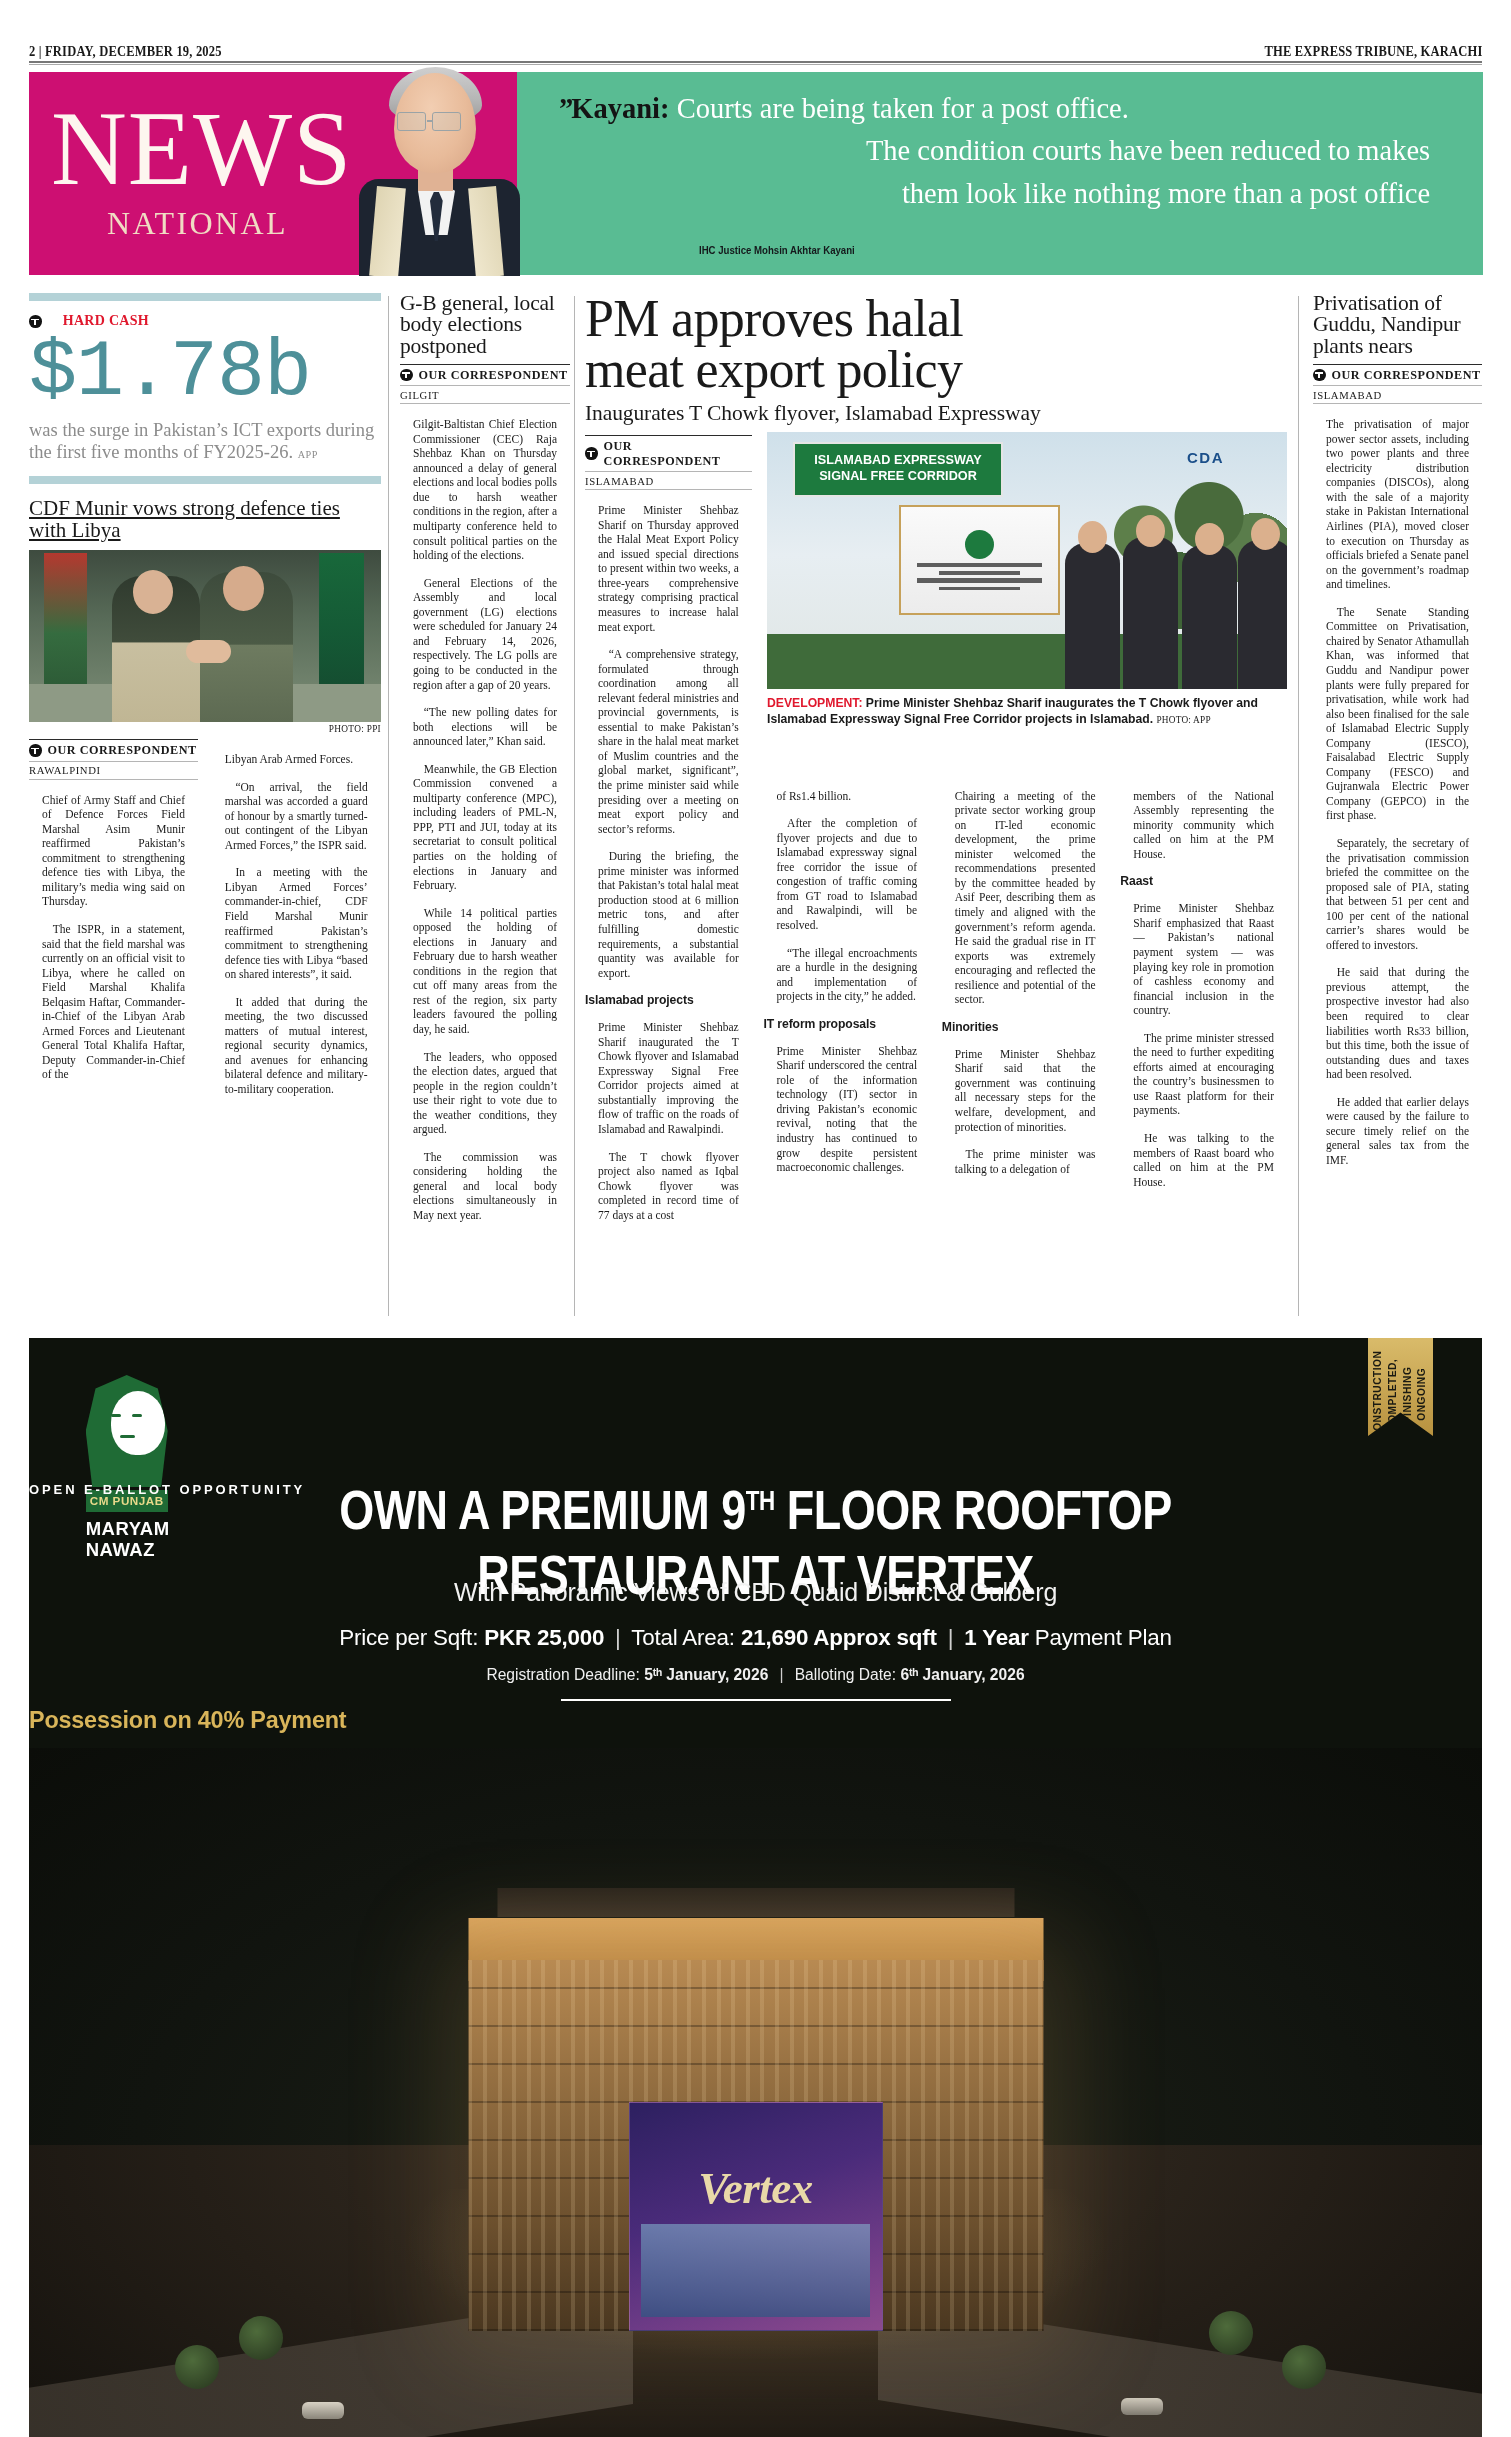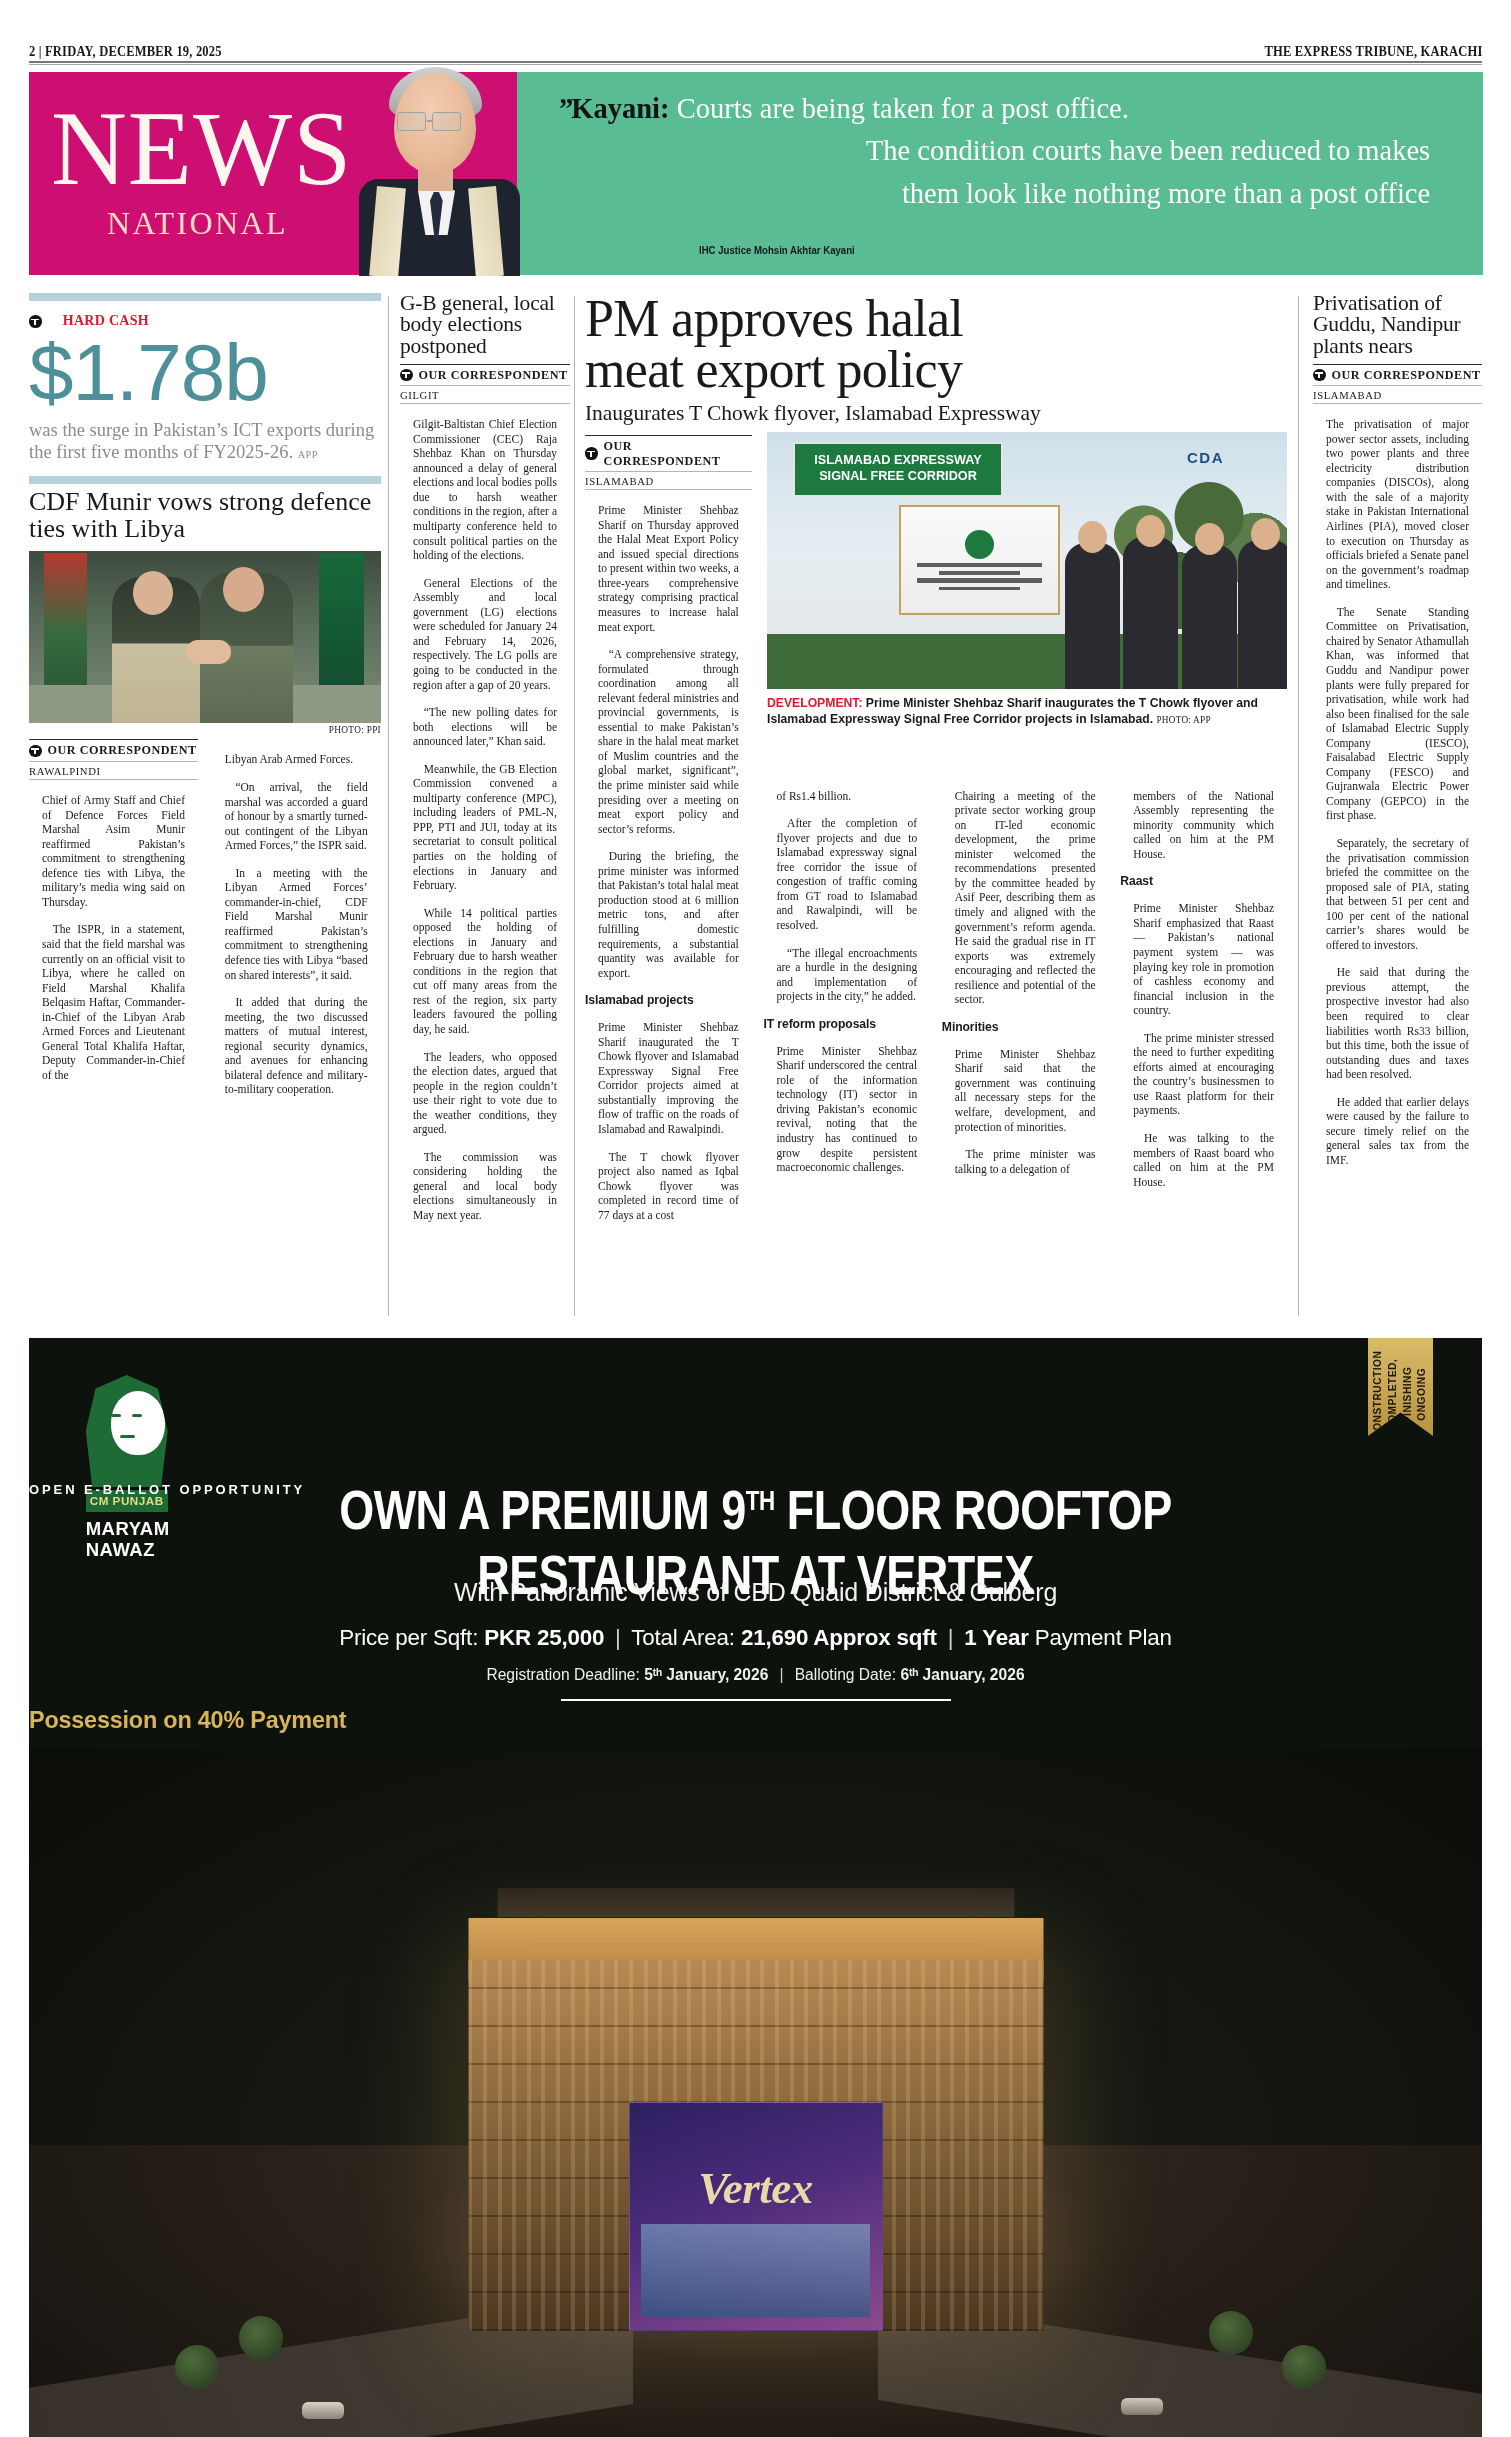--- a/index.html
+++ b/index.html
@@ -168,33 +168,33 @@
   
   .c1 { position: absolute; left: 0; top: 0; width: 352px; }
   .hardcash-label {
     display: flex; align-items: center; gap: 21px; margin-top: 12.7px;
   }
   .hardcash-label .txt {
     font-family: "Liberation Serif", serif; font-weight: bold;
     color: #e0182d; font-size: 14px; letter-spacing: 0.3px;
   }
   .hardcash-figure {
-    font-family: Liberation Sans, sans-serif;
+    font-family: Liberation Mono, monospace;
     font-size: 80px; color: #4e9099; line-height: 1.02; margin-top: 2.9px;
     letter-spacing: -1px;
   }
   .hardcash-desc {
     font-family: "Liberation Serif", serif;
     font-size: 18.5px; color: #8c8c8c; line-height: 1.2; margin-top: 4.9px;
   }
   .hardcash-desc .src { font-size: 10.2px; letter-spacing: 0.5px; }
 
   .cdf-head {
     font-family: "Liberation Serif", serif;
-    font-size: 26px; line-height: 1.04; margin-top: 4px;
+    font-size: 21px; line-height: 1.04; margin-top: 14px; text-decoration: underline;
   }
   .cdf-photo {
     margin-top: 8.8px; width: 352px; height: 172px; overflow: hidden; position: relative;
     background: linear-gradient(180deg,#3e4b3f 0%, #586b58 40%, #7e8f78 100%);
   }
   .cdf-photo .floor { position: absolute; left: 0; bottom: 0; width: 100%; height: 22%; background: #8e9a85; }
   .cdf-photo .flagL { position:absolute; left: 14.6px; top: 2.9px; width: 43px; height: 146px;
       background: linear-gradient(180deg,#c9352c 0%, #2e6b3a 55%, #1e4f2a 100%); opacity:.85;}
   .cdf-photo .flagR { position:absolute; right: 16.6px; top: 2.9px; width: 45px; height: 146px;
       background: linear-gradient(180deg,#146b3a 0%, #0c5530 60%, #0a4428 100%); opacity:.9;}

